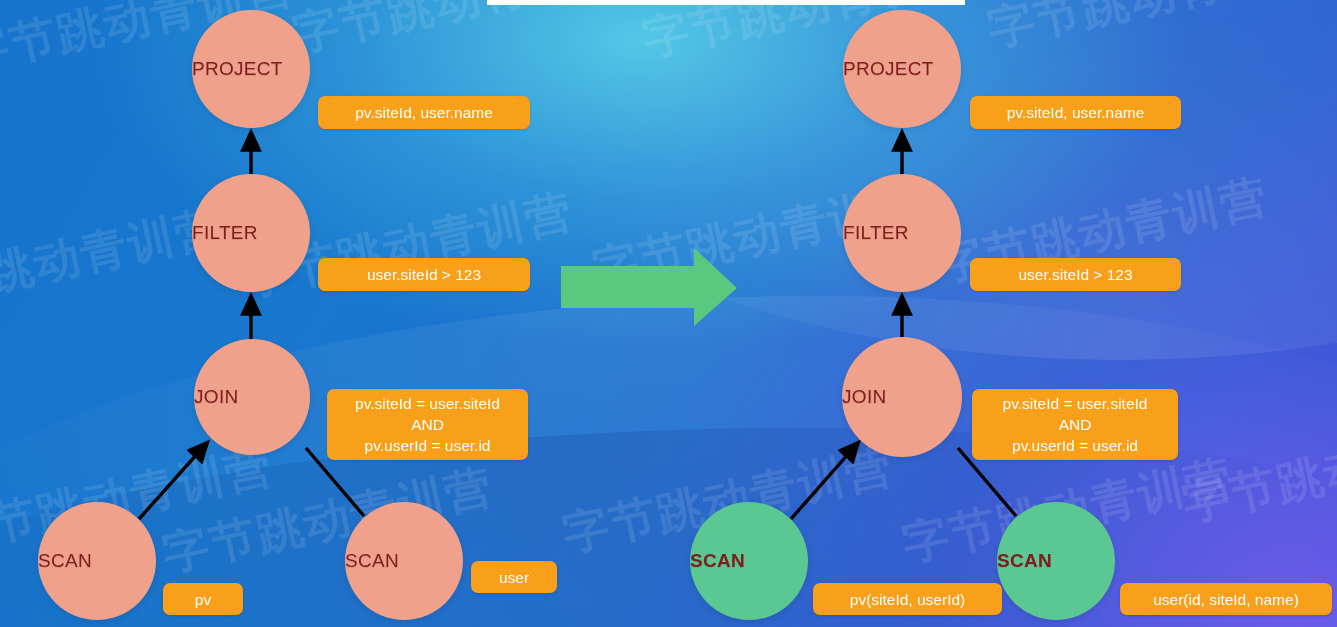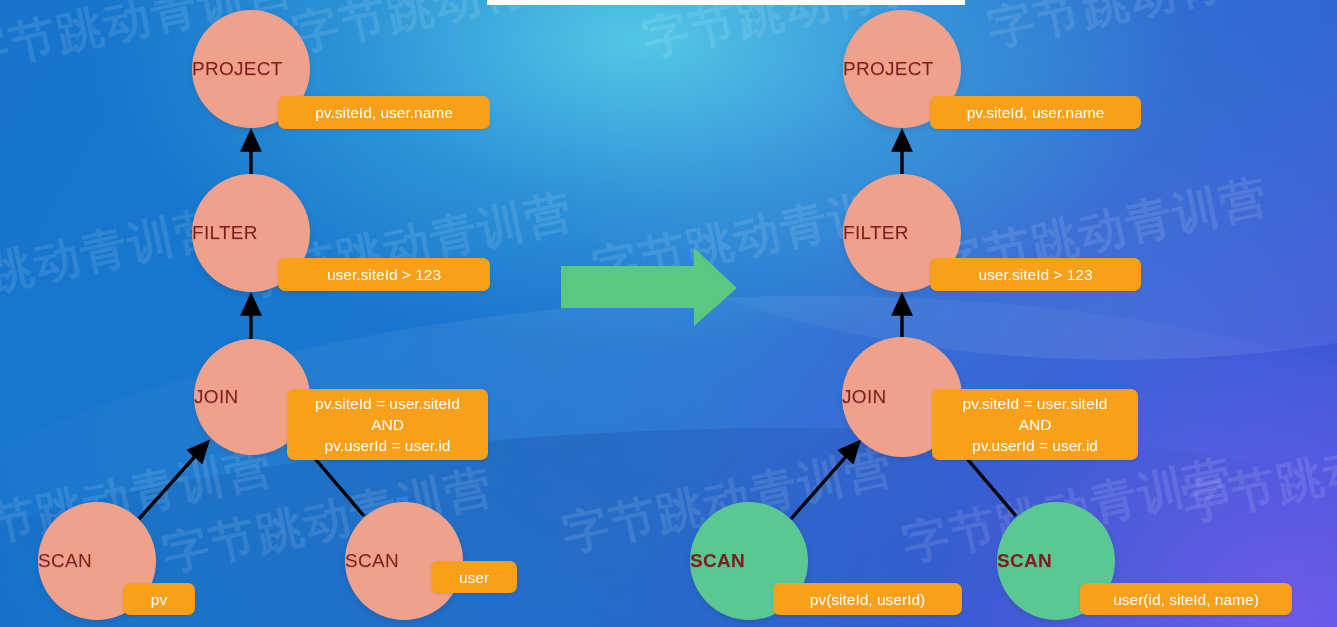--- a/index.html
+++ b/index.html
@@ -89,20 +89,21 @@
     display: flex;
     align-items: center;
     justify-content: center;
     text-align: center;
     font-size: 15.5px;
     line-height: 21px;
     padding: 4px 12px;
     box-sizing: border-box;
     box-shadow: 0 1px 3px rgba(0,0,0,0.13);
     white-space: pre-line;
+    margin-left: 40px;
   }
 </style>
 </head>
 <body>
 
 <div id="stage">
 
   <div class="swoosh swoosh-c"></div>
   <div class="swoosh swoosh-a"></div>
   <div class="swoosh swoosh-b"></div>
@@ -181,21 +182,21 @@
     <span>pv.siteId, user.name</span>
   </div>
   <div class="tag" style="left:278px; top:258px; width:212px; height:33px;">
     <span>user.siteId &gt; 123</span>
   </div>
   <div class="tag" style="left:287px; top:389px; width:201px; height:71px;">
     <span>pv.siteId = user.siteId
 AND
 pv.userId = user.id</span>
   </div>
-  <div class="tag" style="left:123px; top:583px; width:72px; height:32px;">
+  <div class="tag" style="left:123px; top:583px; width:80px; height:32px;">
     <span>pv</span>
   </div>
   <div class="tag" style="left:431px; top:561px; width:86px; height:32px;">
     <span>user</span>
   </div>
 
   <div class="node salmon" style="left:843px; top:10px; width:118px; height:118px;">
     <span class="nlabel">PROJECT</span>
   </div>
   <div class="node salmon" style="left:843px; top:174px; width:118px; height:118px;">

